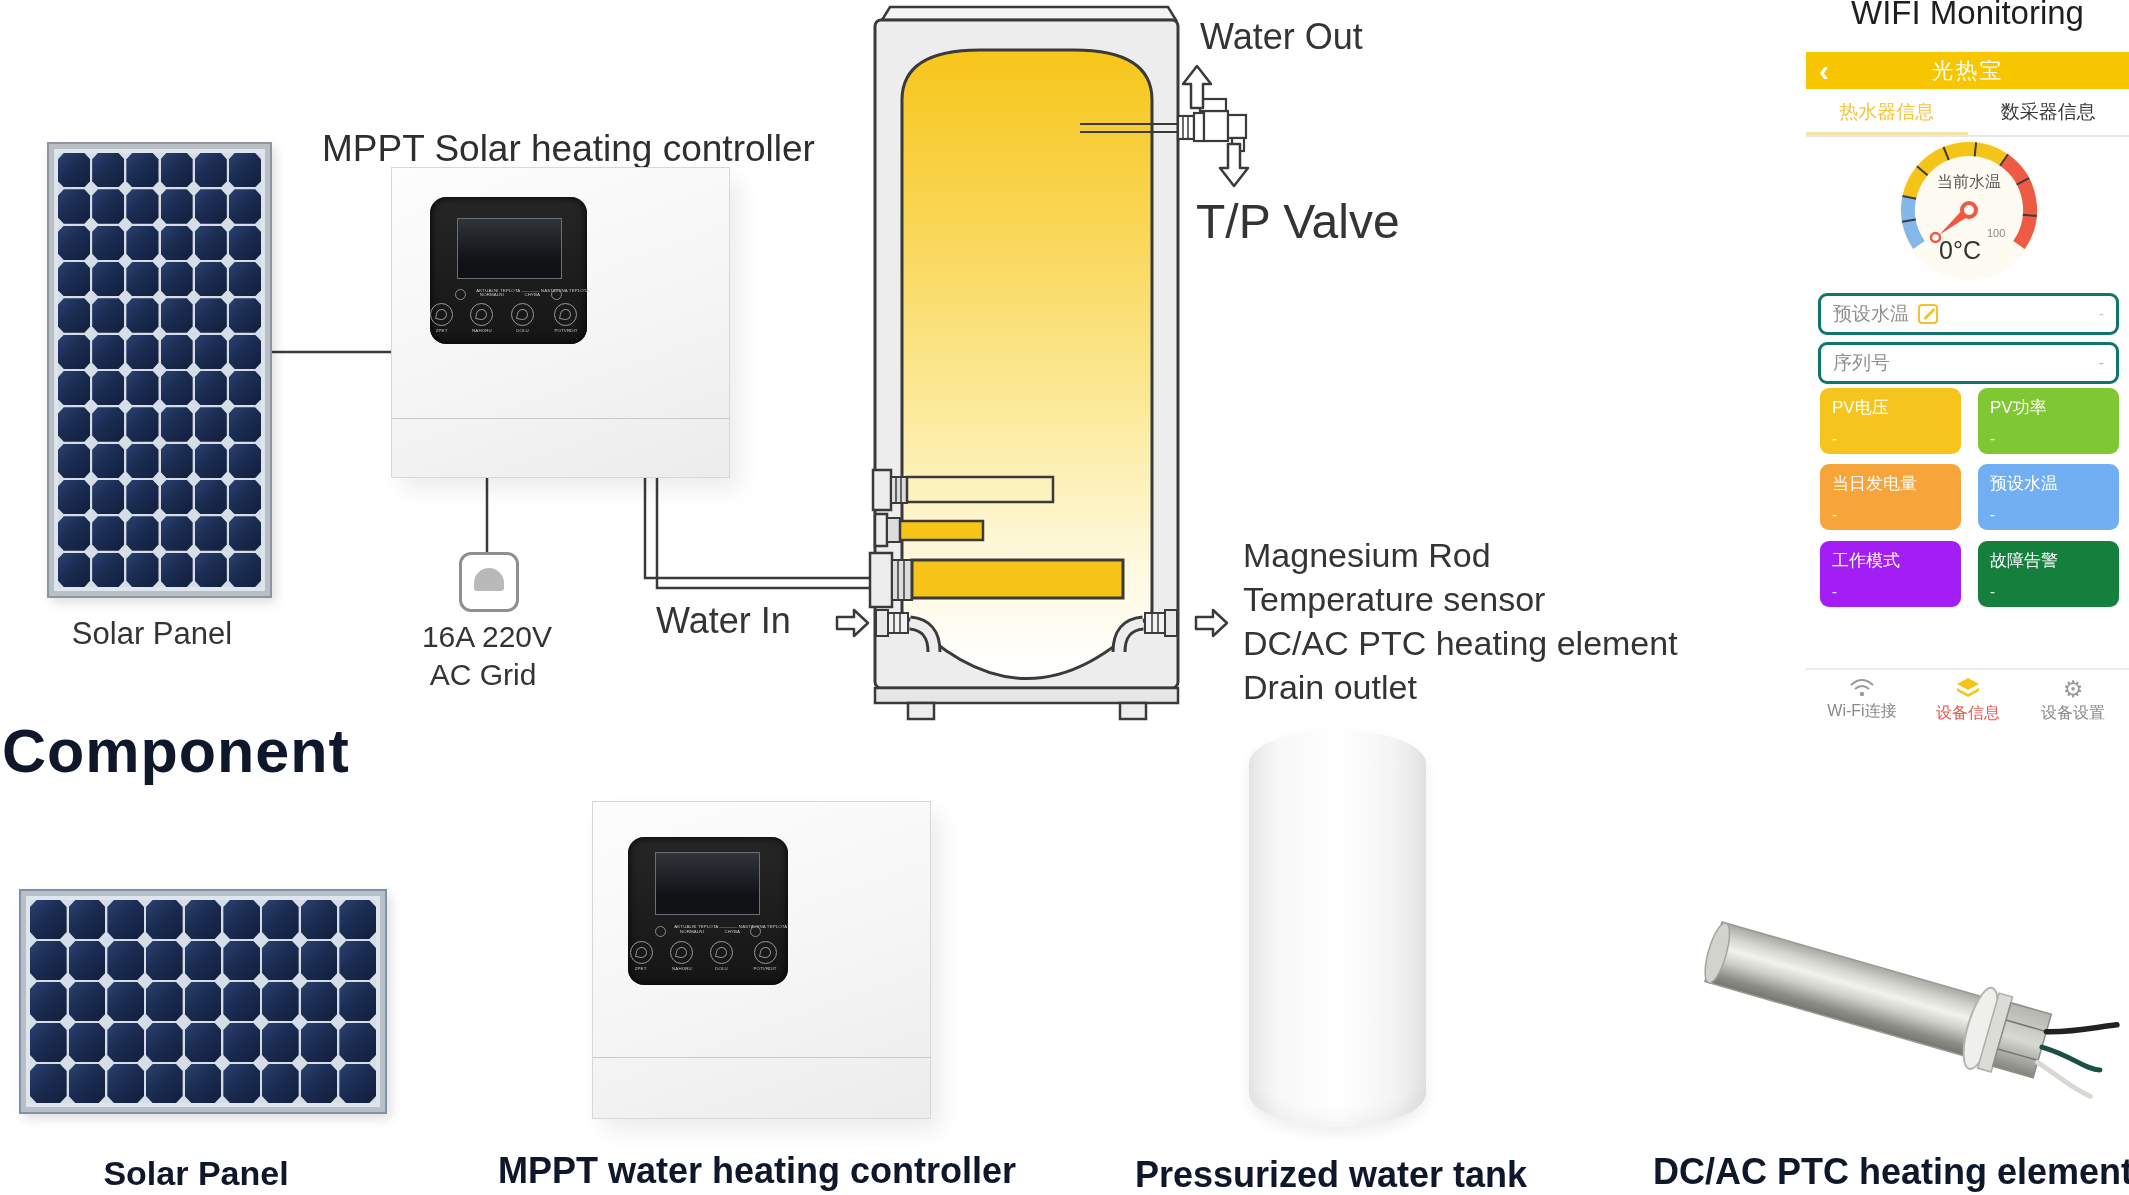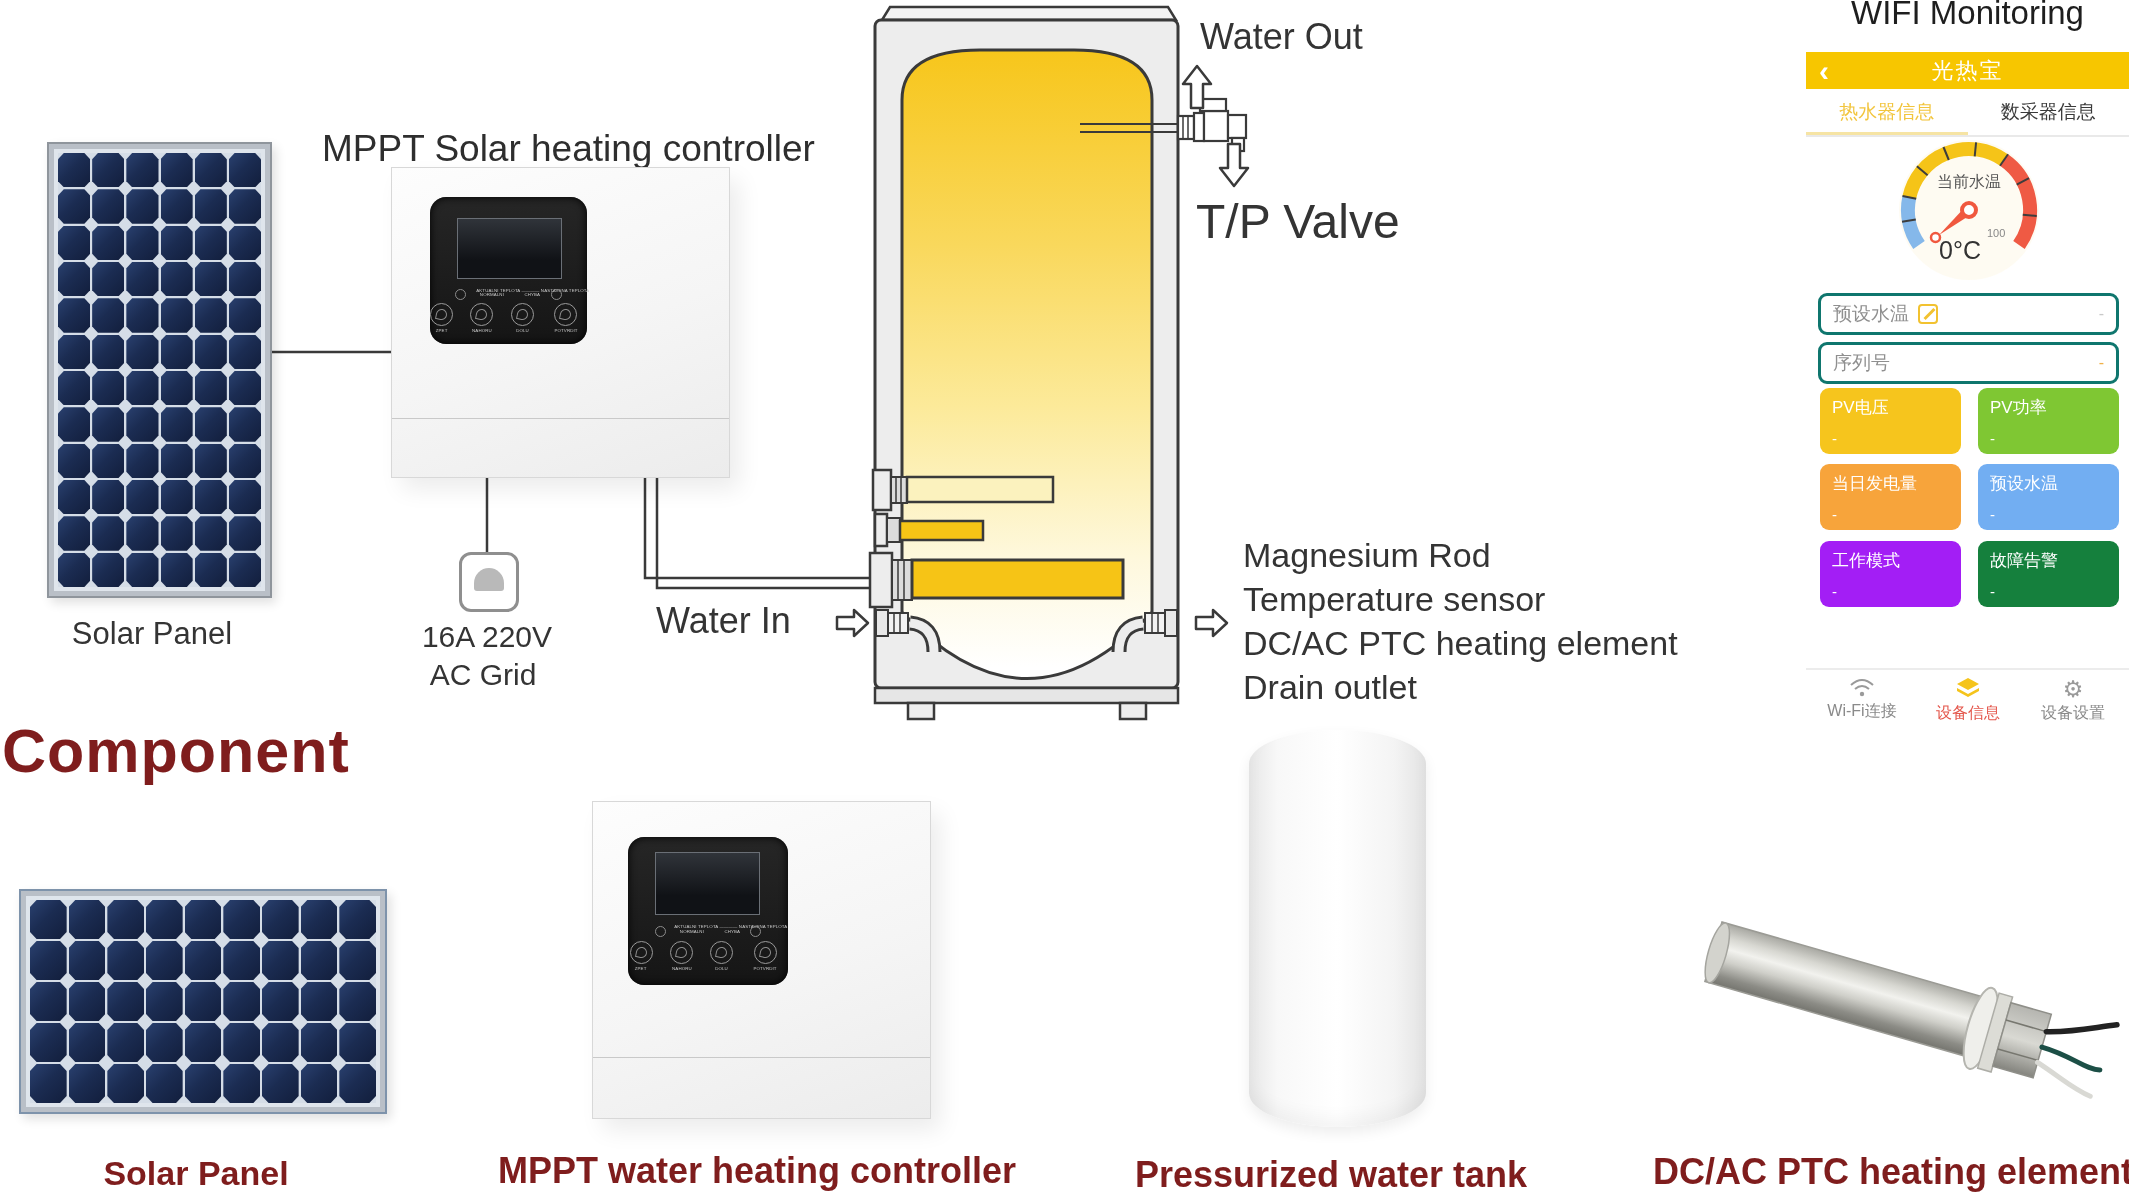--- a/index.html
+++ b/index.html
@@ -1,20 +1,20 @@
 <!DOCTYPE html>
 <html><head>
 <meta charset="utf-8">
 <style>
   html,body{margin:0;padding:0;background:#fff;}
   #canvas{position:relative;width:2129px;height:1195px;background:#fff;overflow:hidden;
           font-family:"Liberation Sans",sans-serif;color:#3b3b3b;}
   .abs{position:absolute;}
   .lbl{position:absolute;color:#343434;white-space:nowrap;}
-  .lbl-b{font-weight:bold;color:#7f1d1d;}
+  .lbl-b{font-weight:bold;color:#0f172a;}
   .ctr{transform:translateX(-50%);}
 
   
   .pv-frame{position:absolute;background:#b9bfc7;border:2px solid #8f959c;padding:5px;box-shadow:4px 5px 10px rgba(0,0,0,.12);}
   .pv-inner{width:100%;height:100%;background:#dfe5ec;padding:4px;box-sizing:border-box;}
   .pv-grid{display:grid;width:100%;height:100%;gap:2px;background:#d5dde7;}
   .pv-cell{background:linear-gradient(135deg,#2a4170 0%,#1b2c52 45%,#121e3c 100%);
            clip-path:polygon(18% 0,82% 0,100% 18%,100% 82%,82% 100%,18% 100%,0 82%,0 18%);}
   #pv-top{left:47px;top:142px;width:211px;height:442px;}
   #pv-bottom{left:19px;top:889px;width:354px;height:211px;border-color:#7e93ab;}

